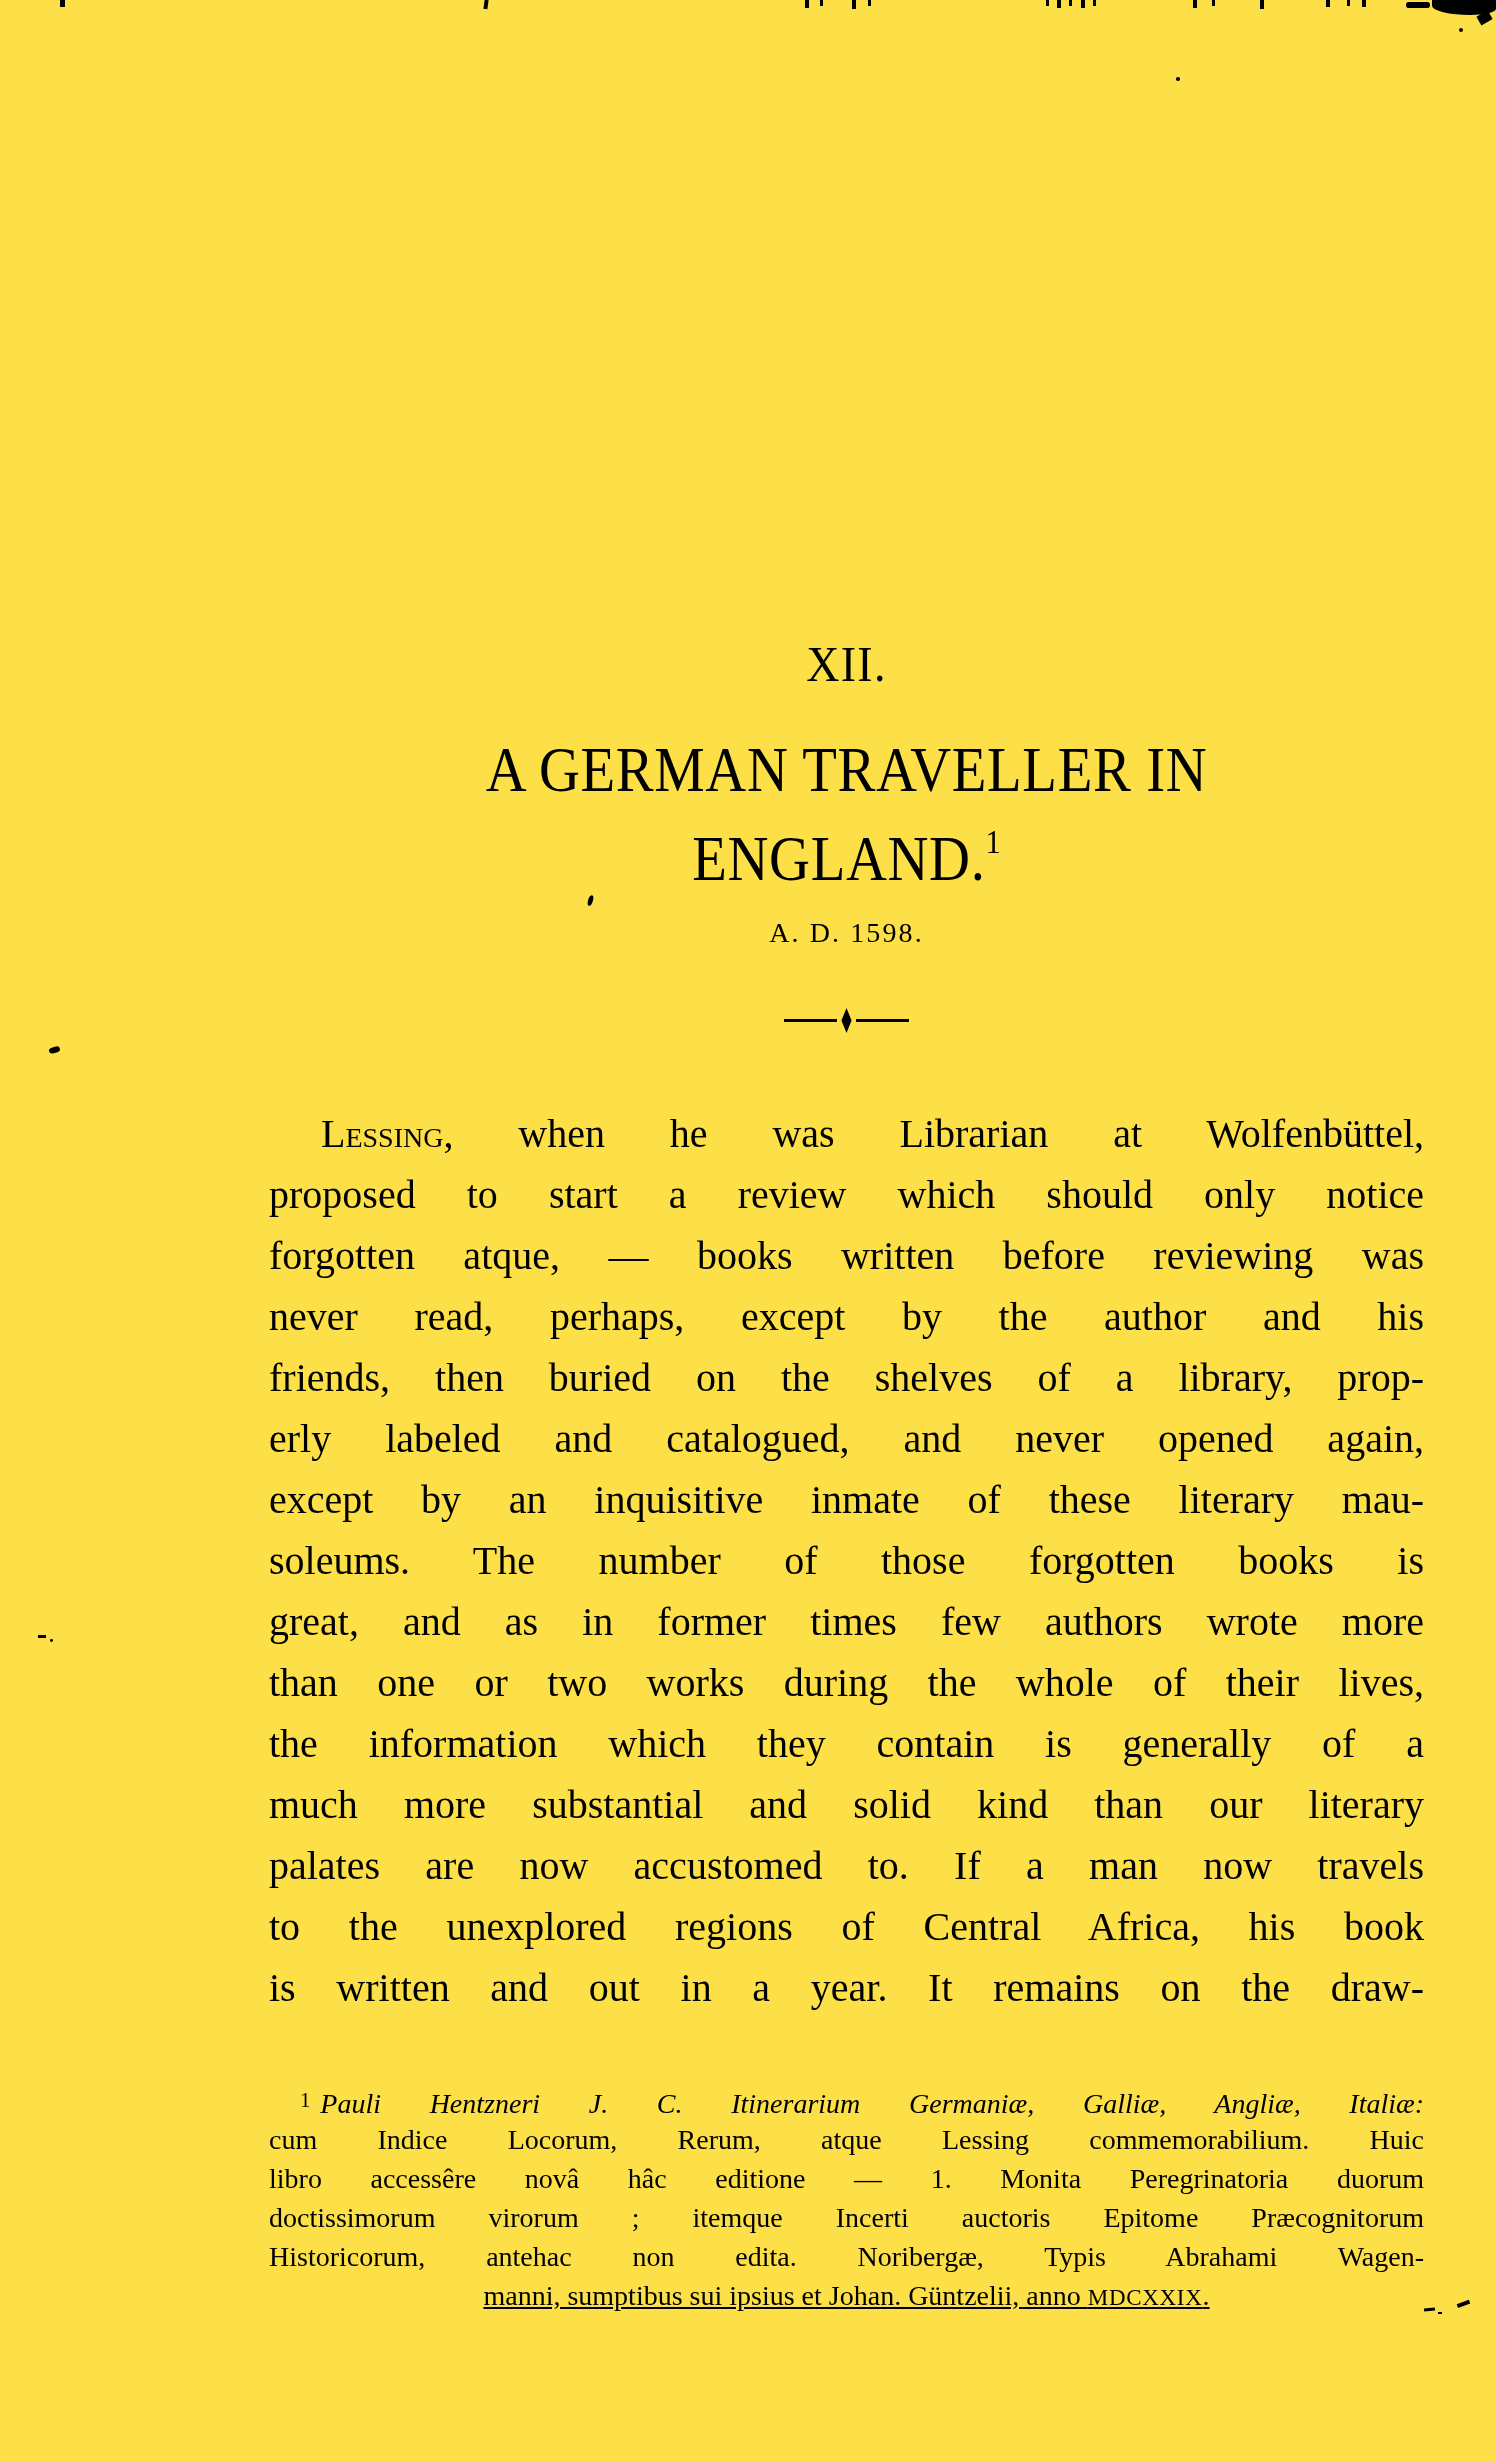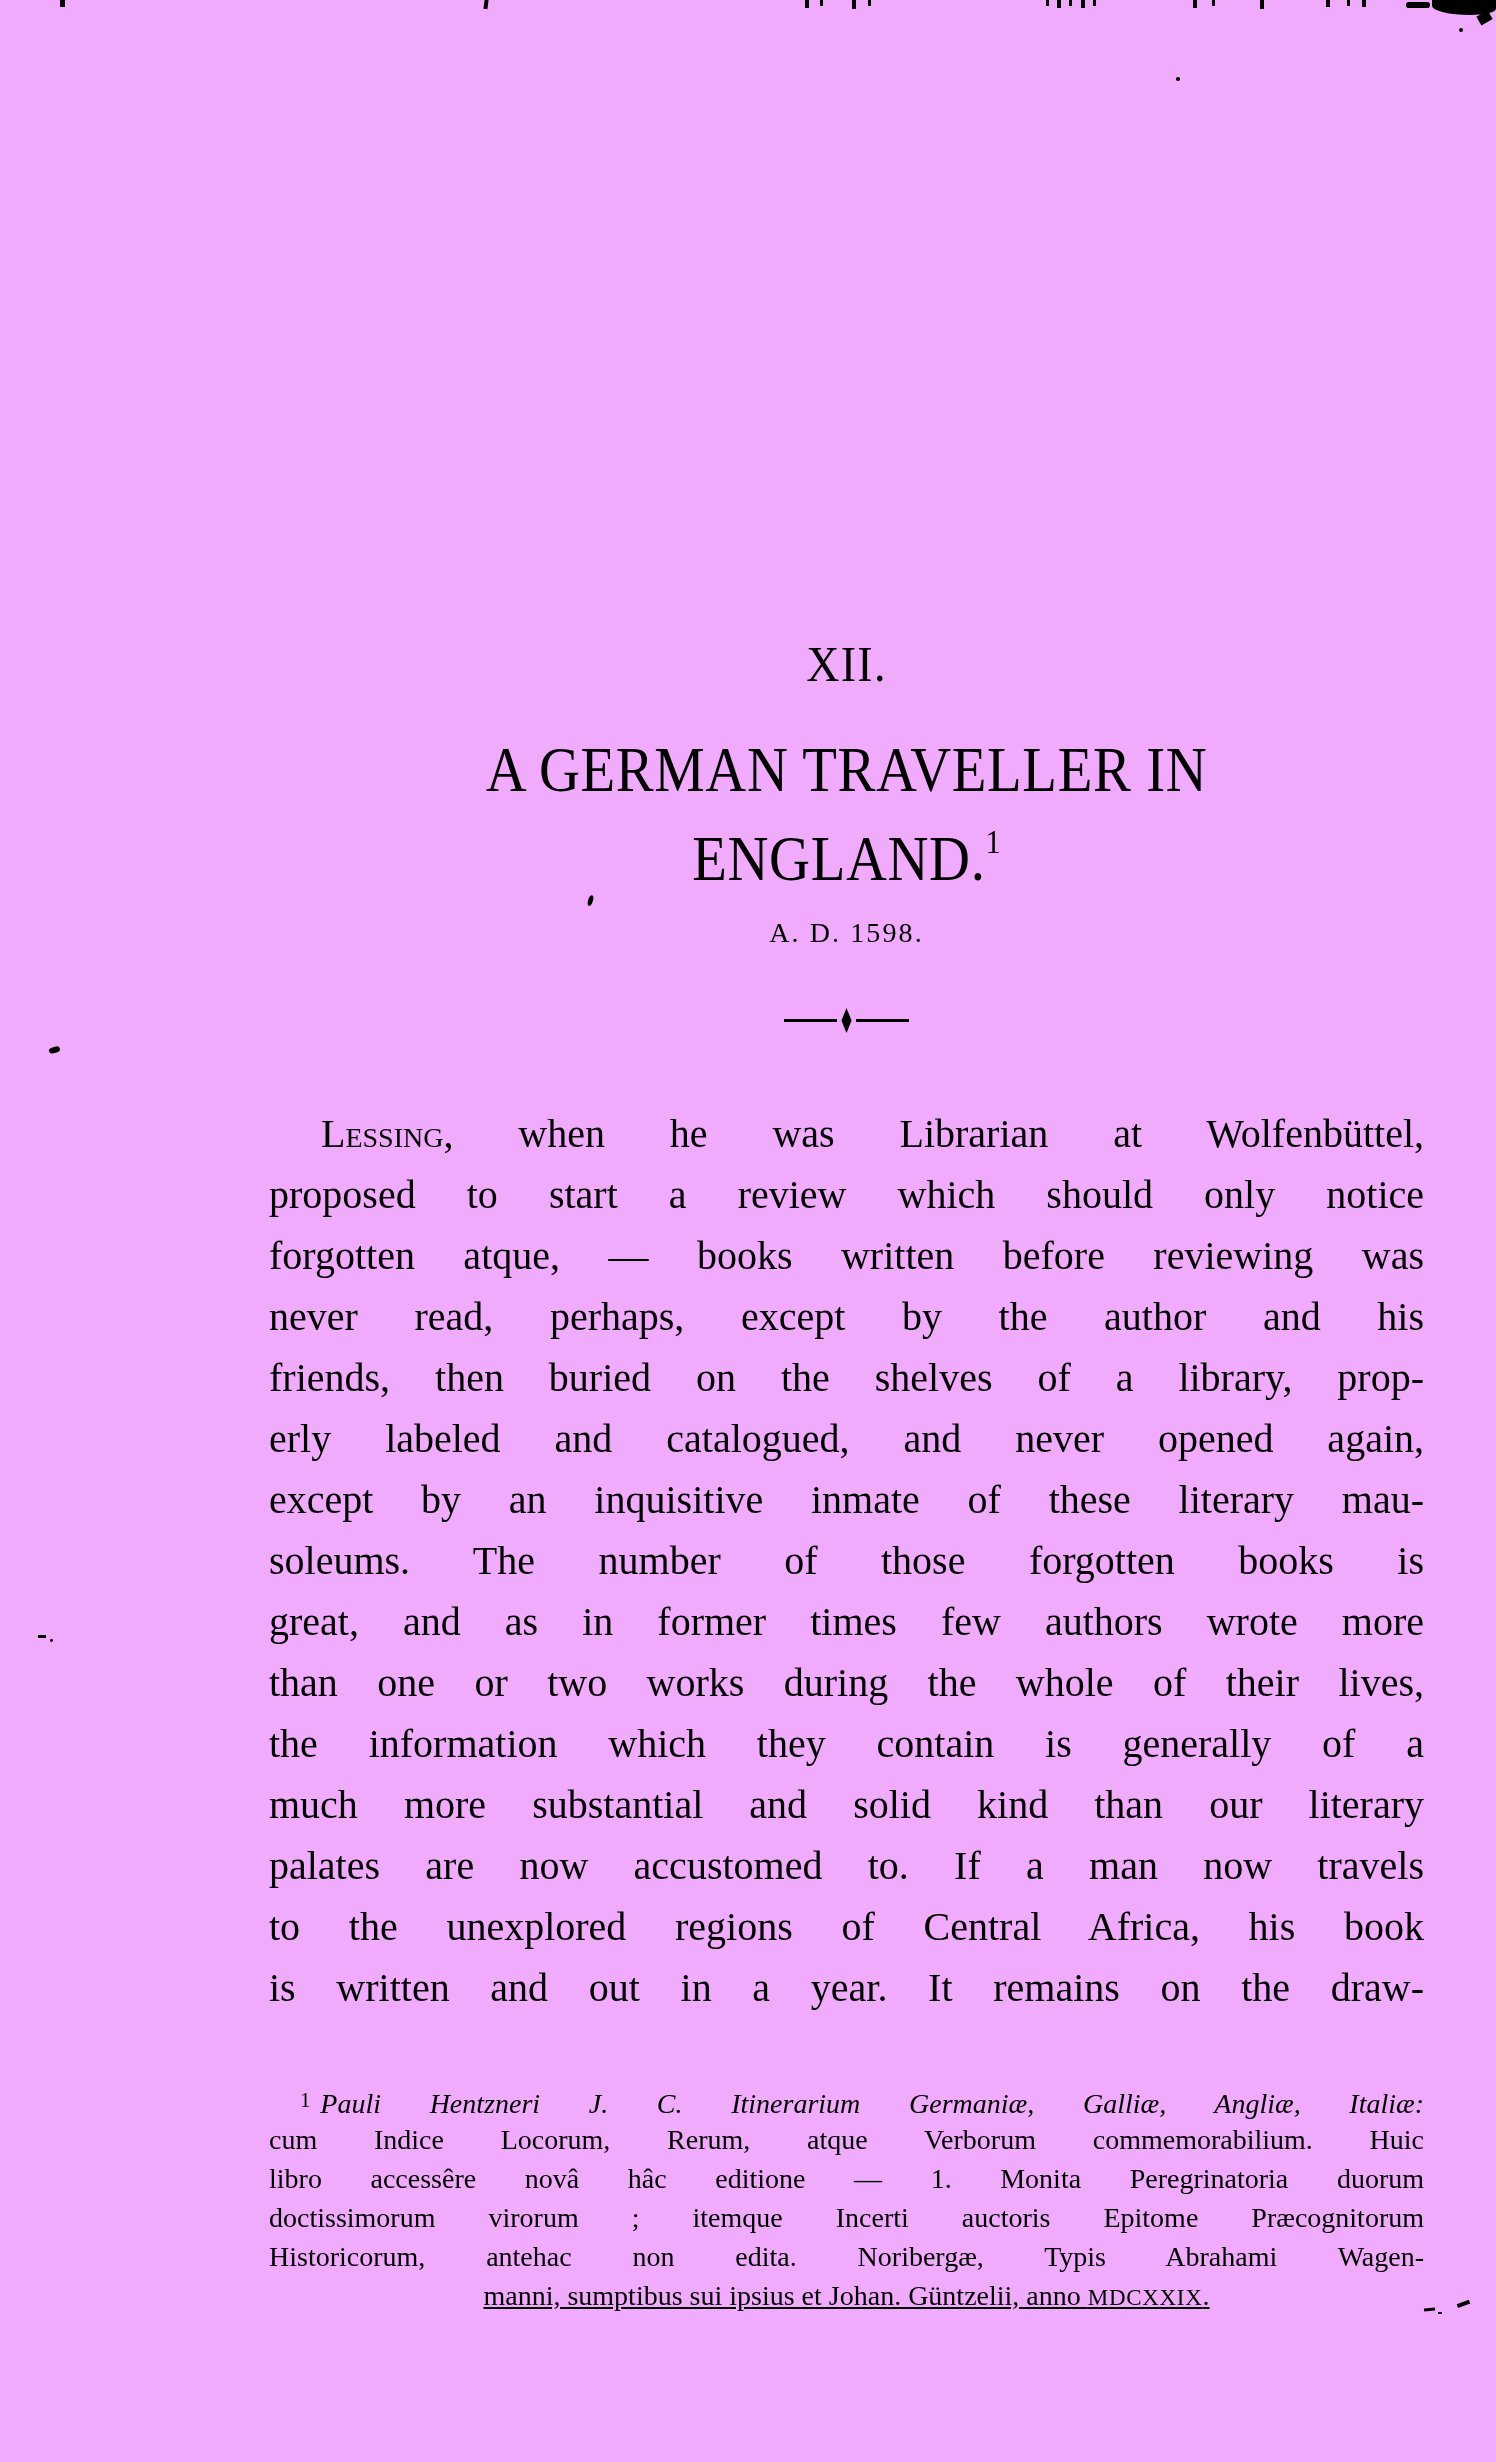--- a/index.html
+++ b/index.html
@@ -1,19 +1,19 @@
 <!DOCTYPE html>
 <html style="font-size:11px"><head>
 <meta charset="utf-8">
 <style>
   html,body{margin:0;padding:0;background:#e8e8e4;}
   .page{
     position:relative;
     width:1496px;height:2462px;
-    background:#f0abfc;
+    background:#fde047;
     color:#000;
     font-family:"Liberation Serif","DejaVu Serif",serif;
     overflow:hidden;
   }
   
   .column{position:absolute;left:269px;width:1155px;}
   
   .chapter-number{
     top:639px;text-align:center;
     font-size:50px;line-height:1;letter-spacing:1.4px;
@@ -130,21 +130,21 @@
     <div class="bline">than one or two works during the whole of their lives,</div>
     <div class="bline">the information which they contain is generally of a</div>
     <div class="bline">much more substantial and solid kind than our literary</div>
     <div class="bline">palates are now accustomed to.  If a man now travels</div>
     <div class="bline">to the unexplored regions of Central Africa, his book</div>
     <div class="bline">is written and out in a year.  It remains on the draw-</div>
   </div>
 
   <div class="column footnote">
     <div class="fline indent"><span class="fn-marker">1</span><i>Pauli Hentzneri J. C. Itinerarium Germaniæ, Galliæ, Angliæ, Italiæ:</i></div>
-    <div class="fline">cum Indice Locorum, Rerum, atque Verborum commemorabilium.  Huic</div>
+    <div class="fline">cum Indice Locorum, Rerum, atque Lessing commemorabilium.  Huic</div>
     <div class="fline">libro accessêre novâ hâc editione — 1.  Monita Peregrinatoria duorum</div>
     <div class="fline">doctissimorum virorum ; itemque Incerti auctoris Epitome Præcognitorum</div>
     <div class="fline">Historicorum, antehac non edita.  Noribergæ, Typis Abrahami Wagen-</div>
     <div class="fline last"><span>manni, sumptibus sui ipsius et Johan. Güntzelii, anno </span><span class="mcaps">MDCXXIX</span><span>.</span></div>
   </div>
 
 </div>
 
 
 </body></html>

